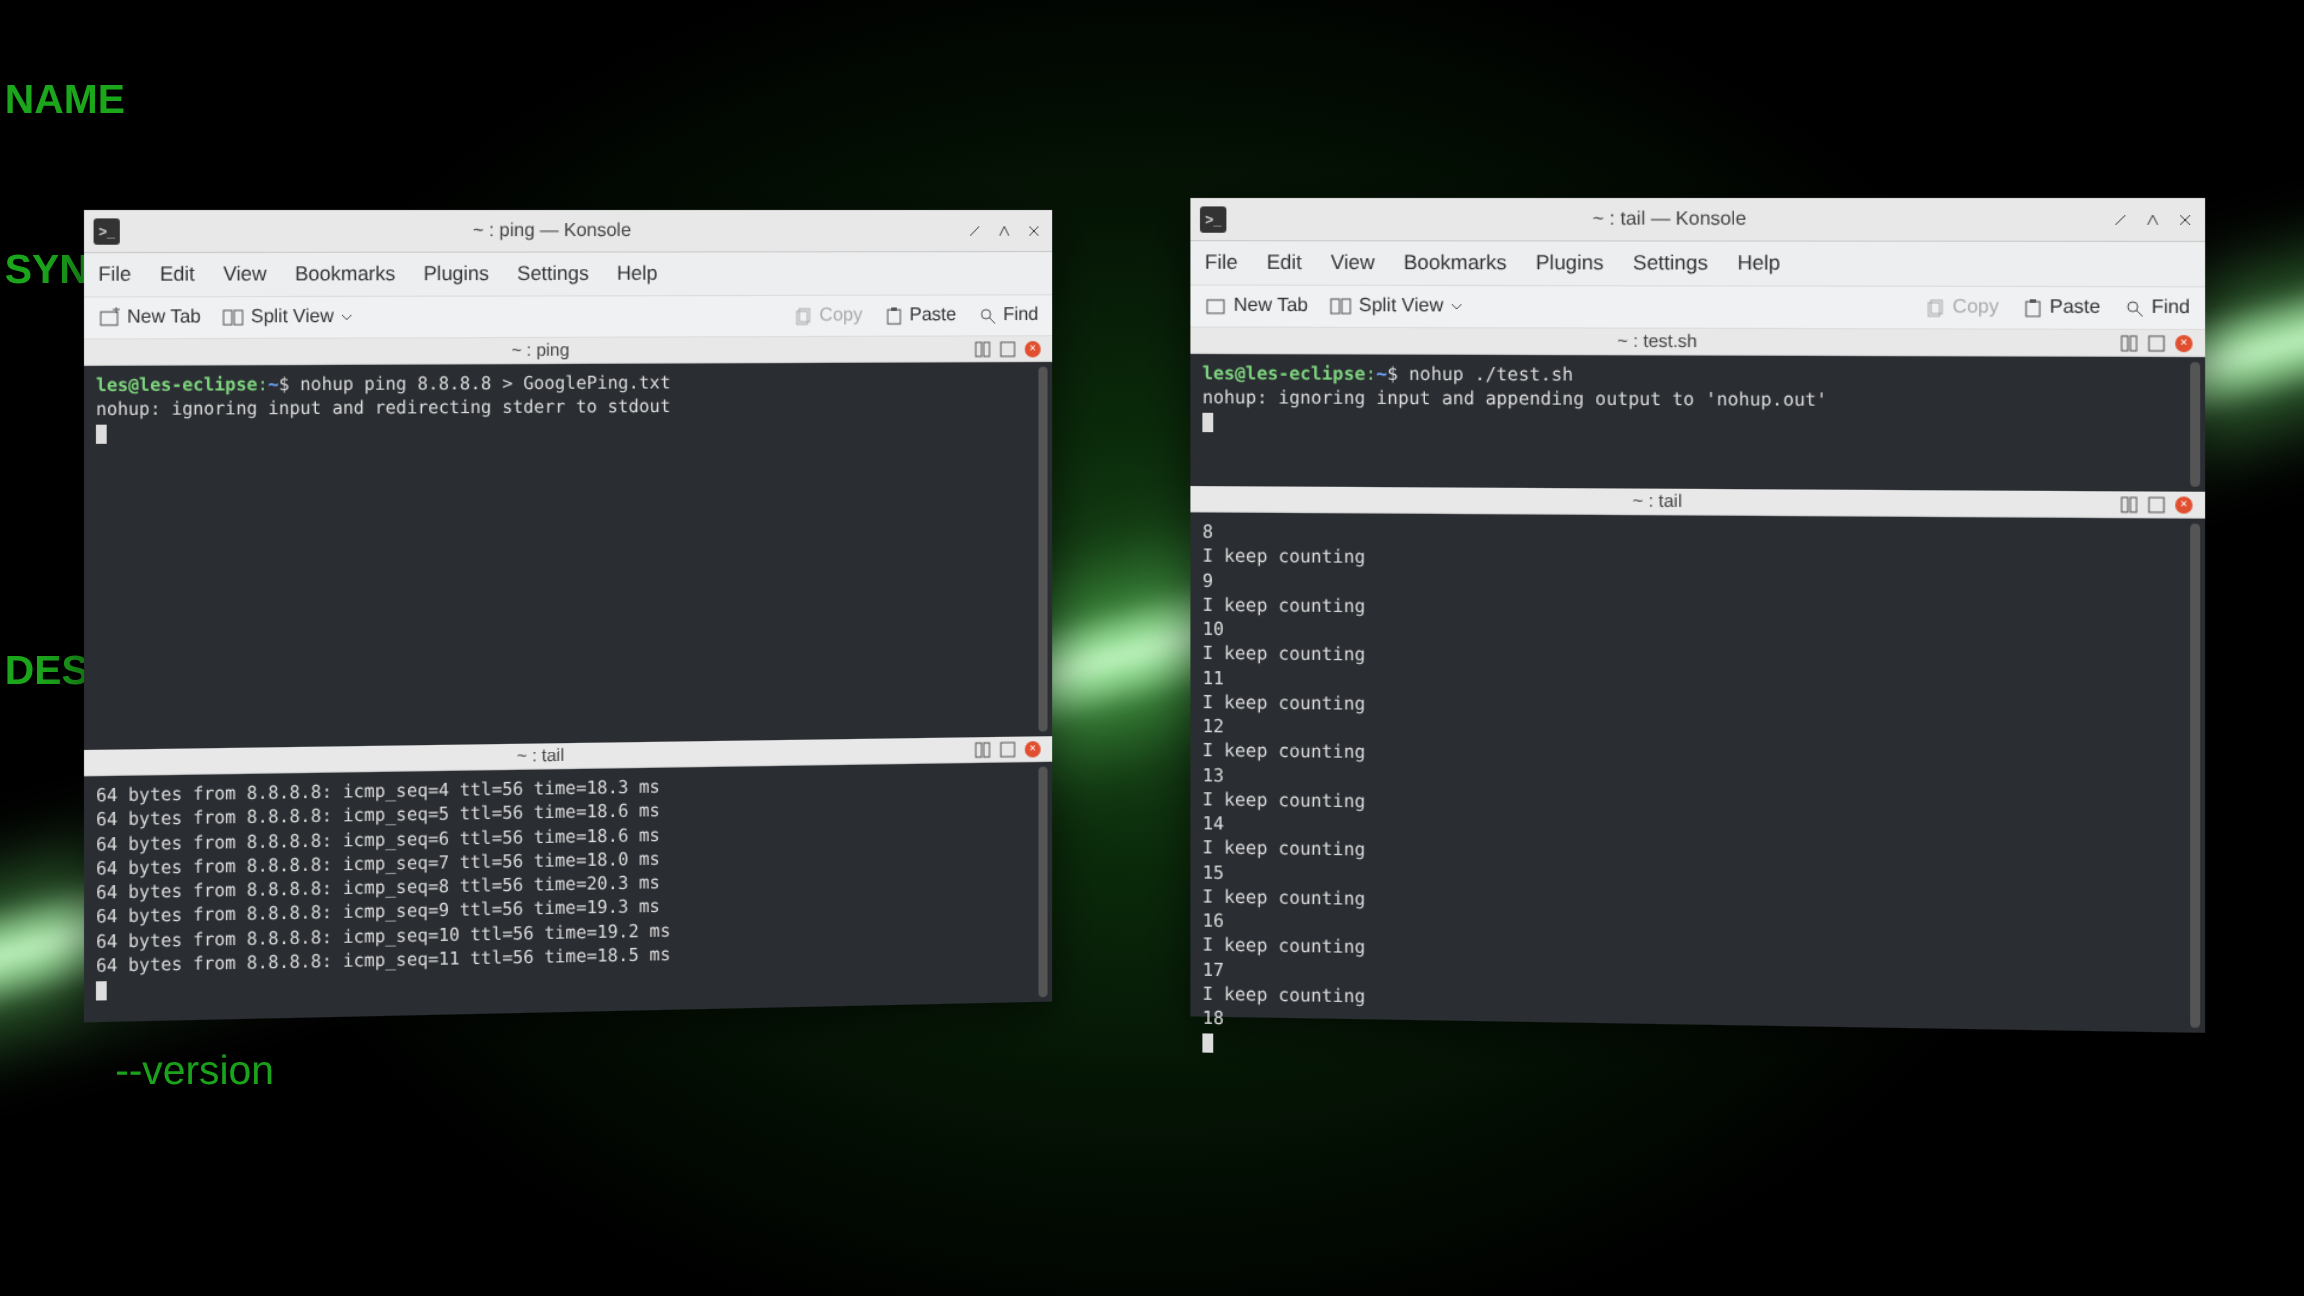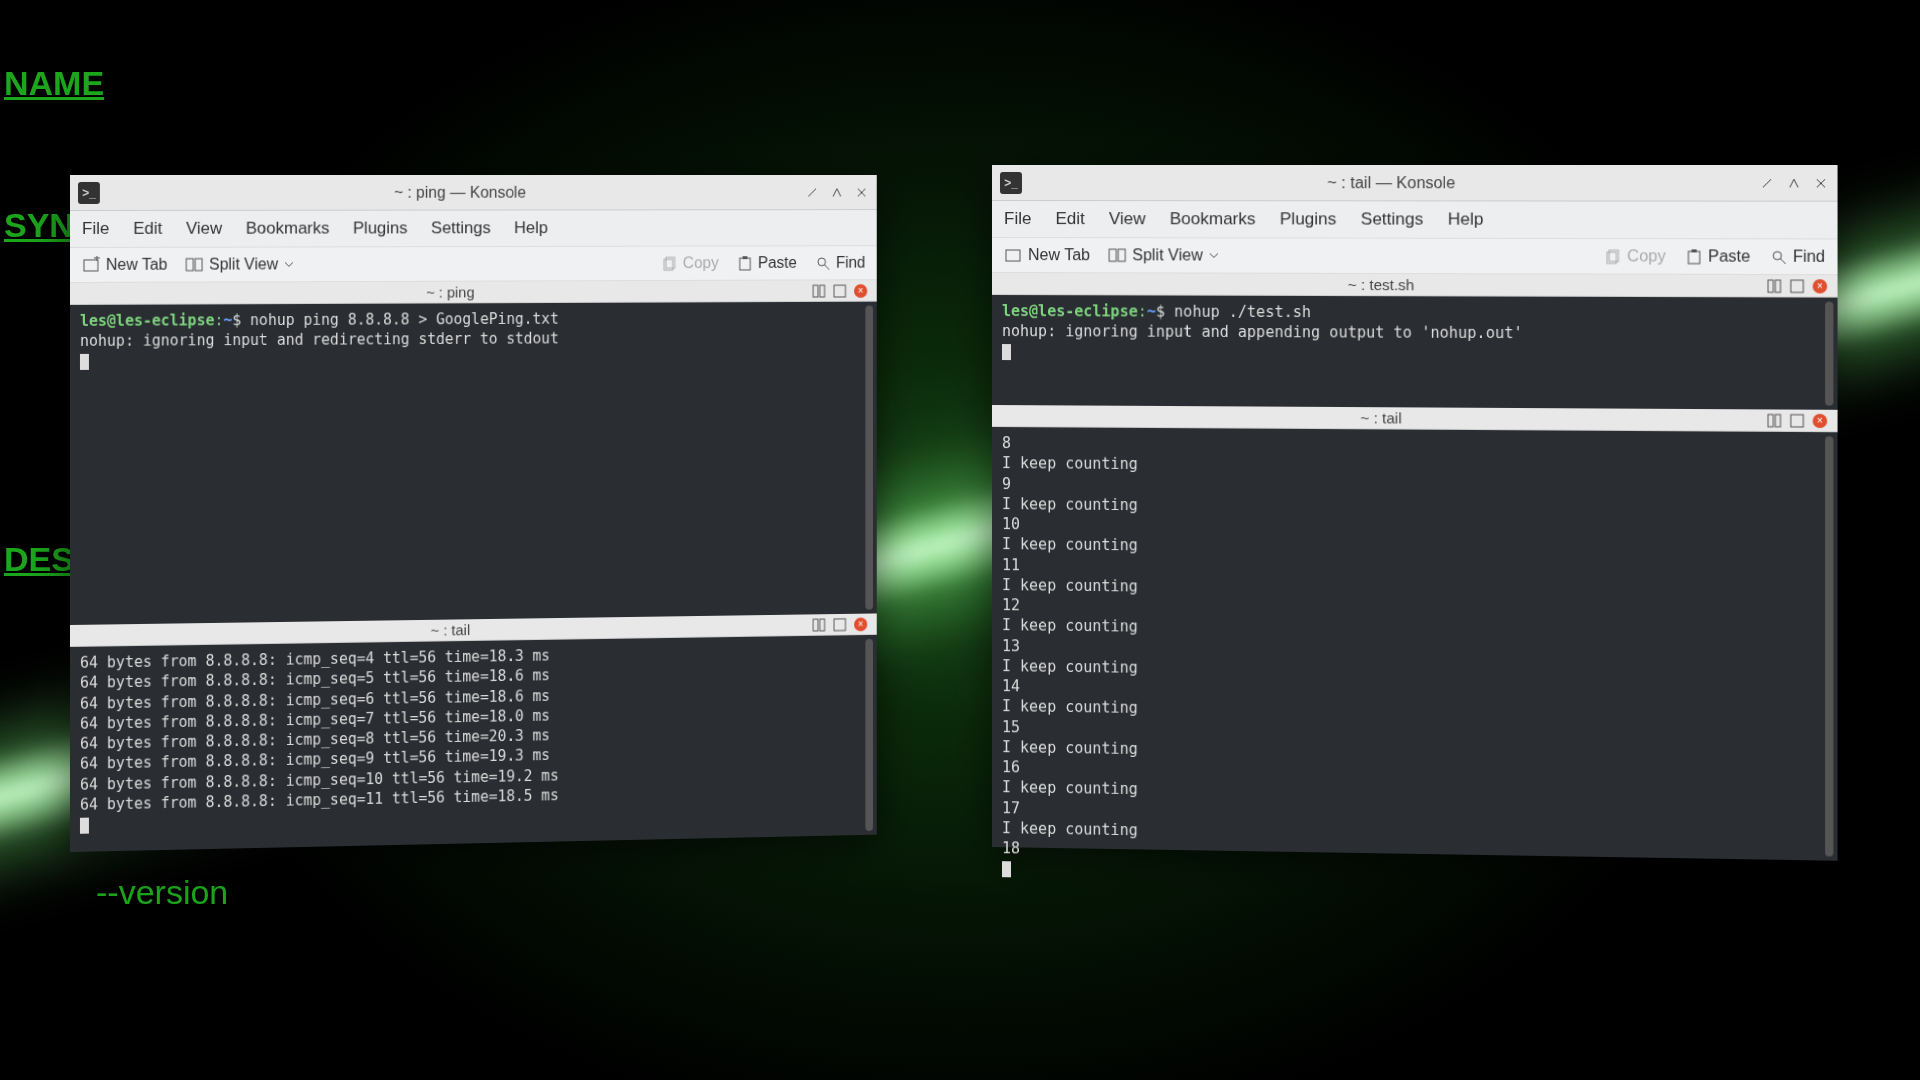--- a/index.html
+++ b/index.html
@@ -29,21 +29,21 @@
   padding: 12px 4px;
   color: #2aff2a;
   font-family: sans-serif;
   font-size: 34px;
   opacity: 0.65;
   pointer-events: none;
   line-height: 1.4;
   white-space: pre-wrap;
 }
 .manpage .indent1 { padding-left: 92px; display:block; }
-.manpage .sect { font-weight: bold; text-decoration: underline; }
+.manpage .sect { font-weight: bold; }
 .konsole {
   position: absolute;
   width: 830px;
   transform-origin: top left;
   box-shadow: 0 8px 40px rgba(0,0,0,0.6);
 }
 .konsole.left { top: 175px; left: 70px; transform: perspective(2200px) rotateY(4deg); }
 .konsole.right { top: 165px; left: 992px; transform: perspective(2200px) rotateY(-3deg); }
 .titlebar {
   background: #e8e8e8;

